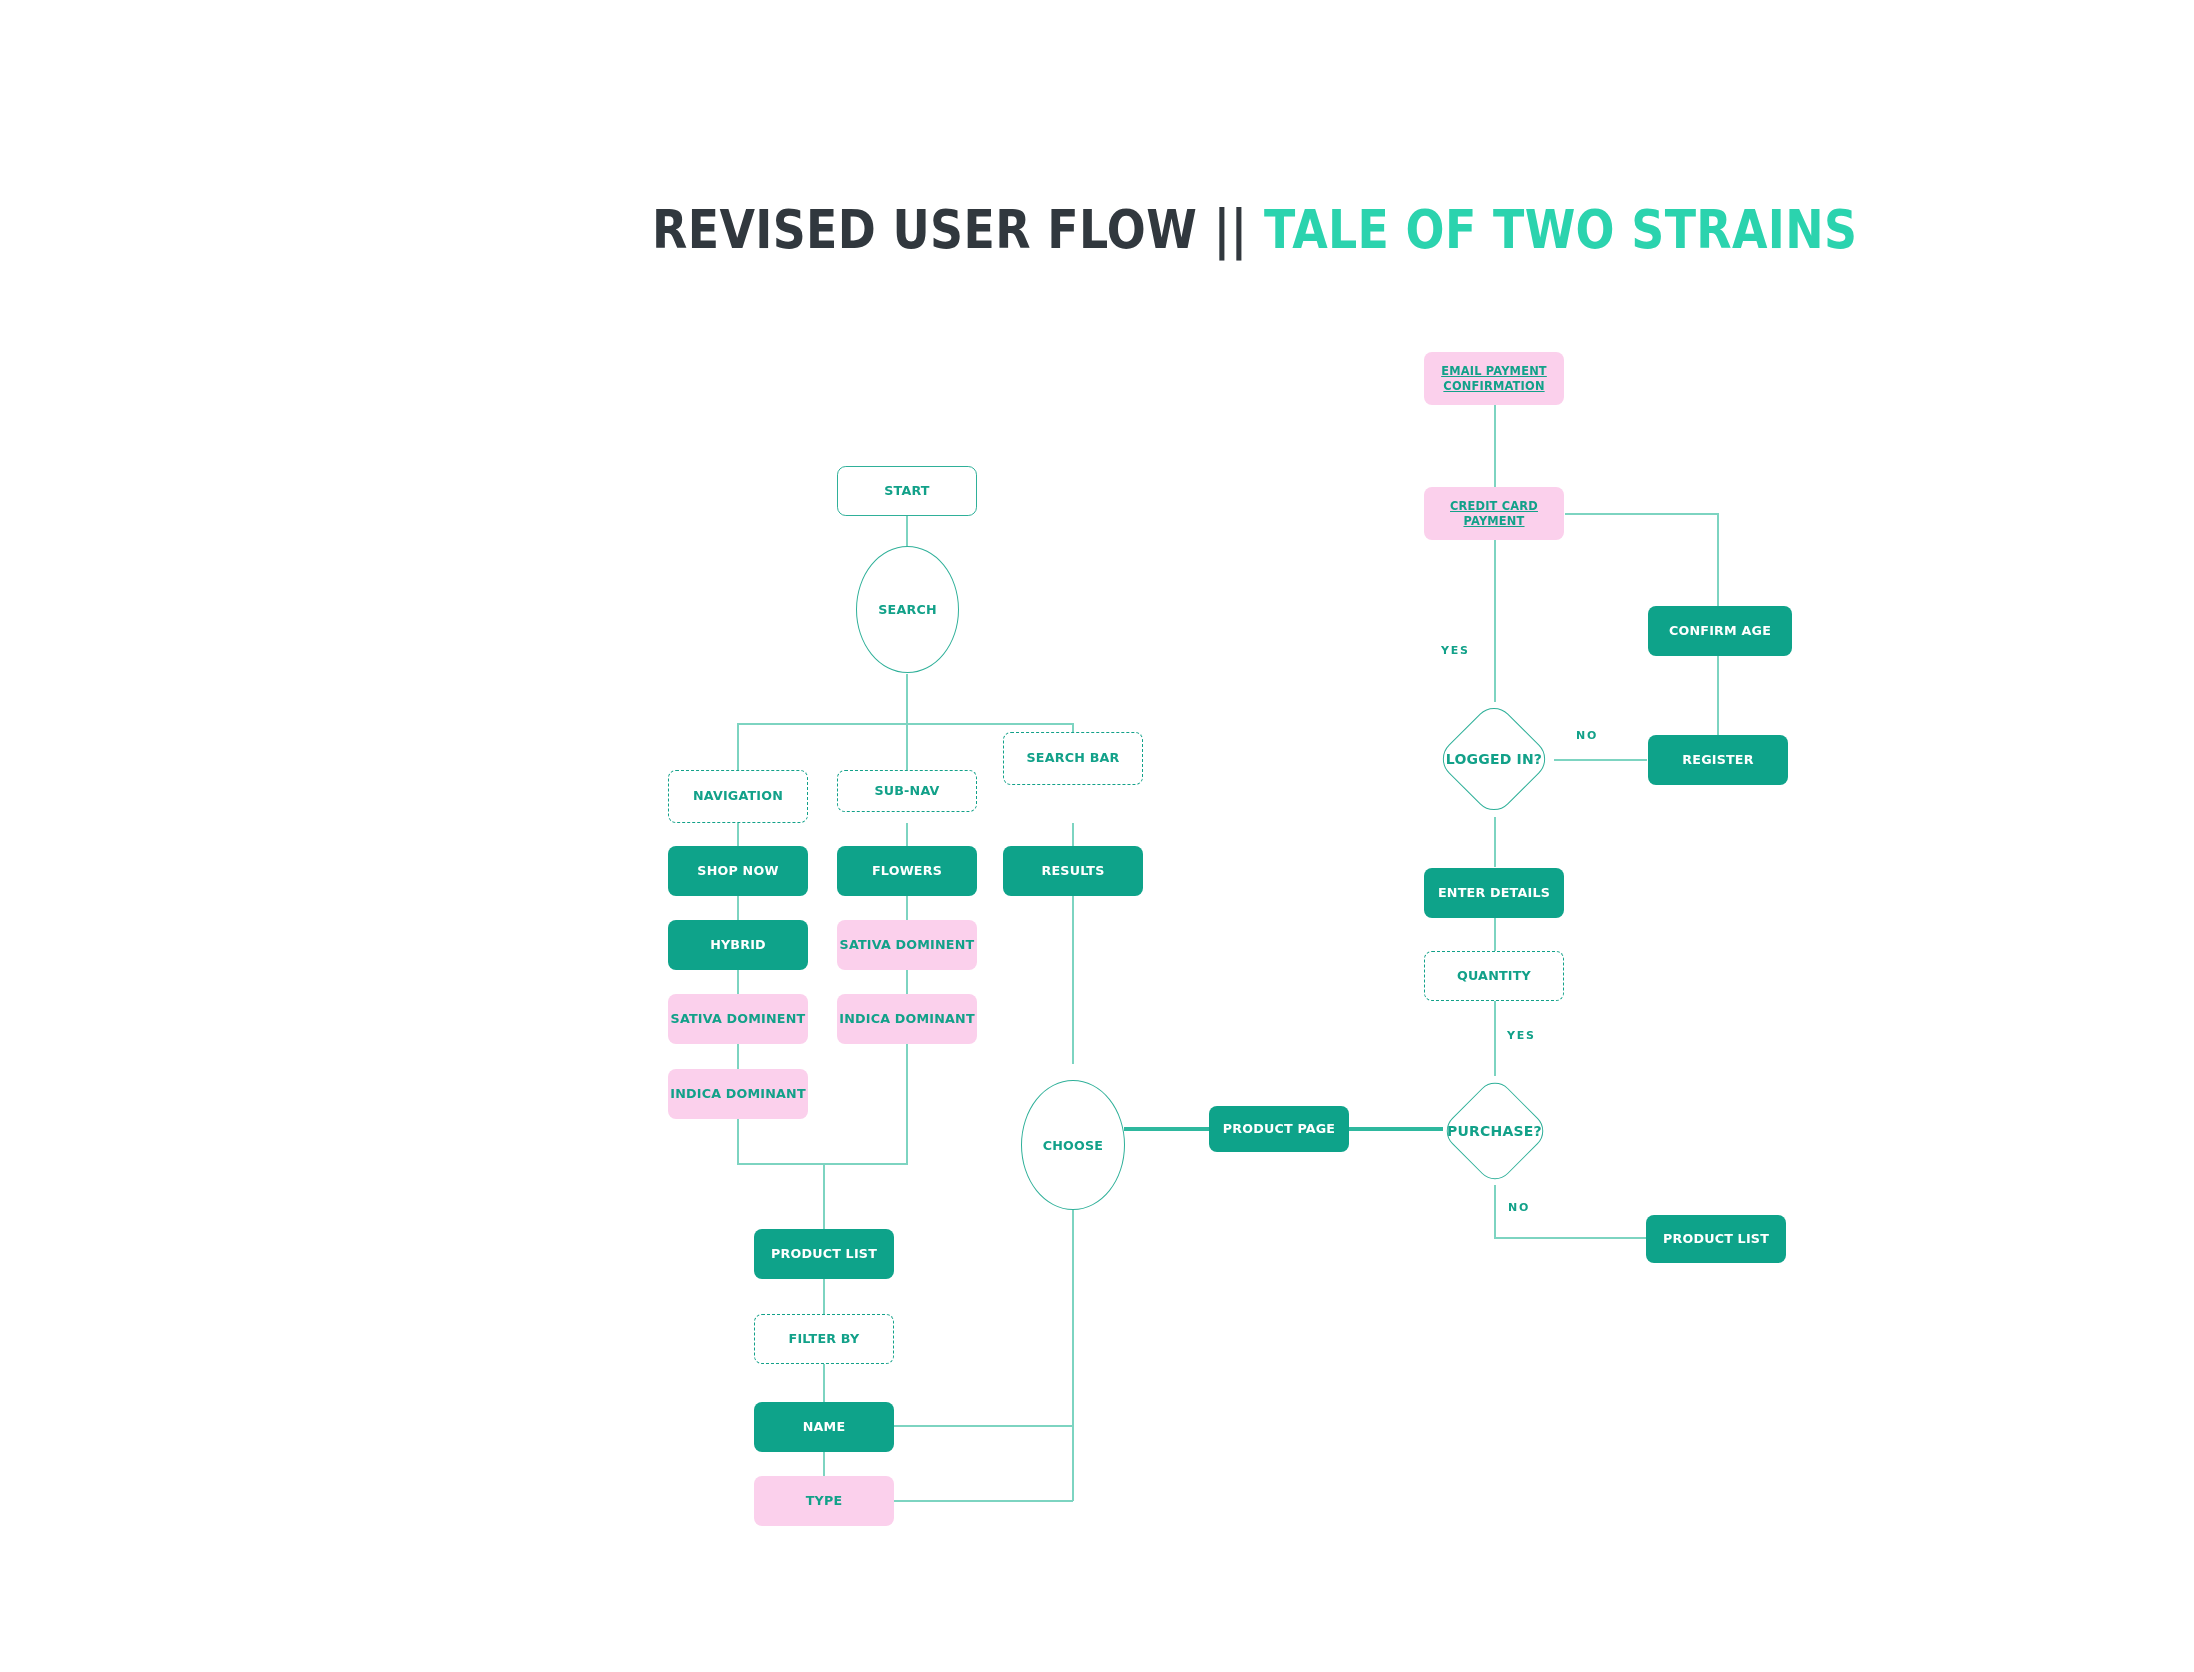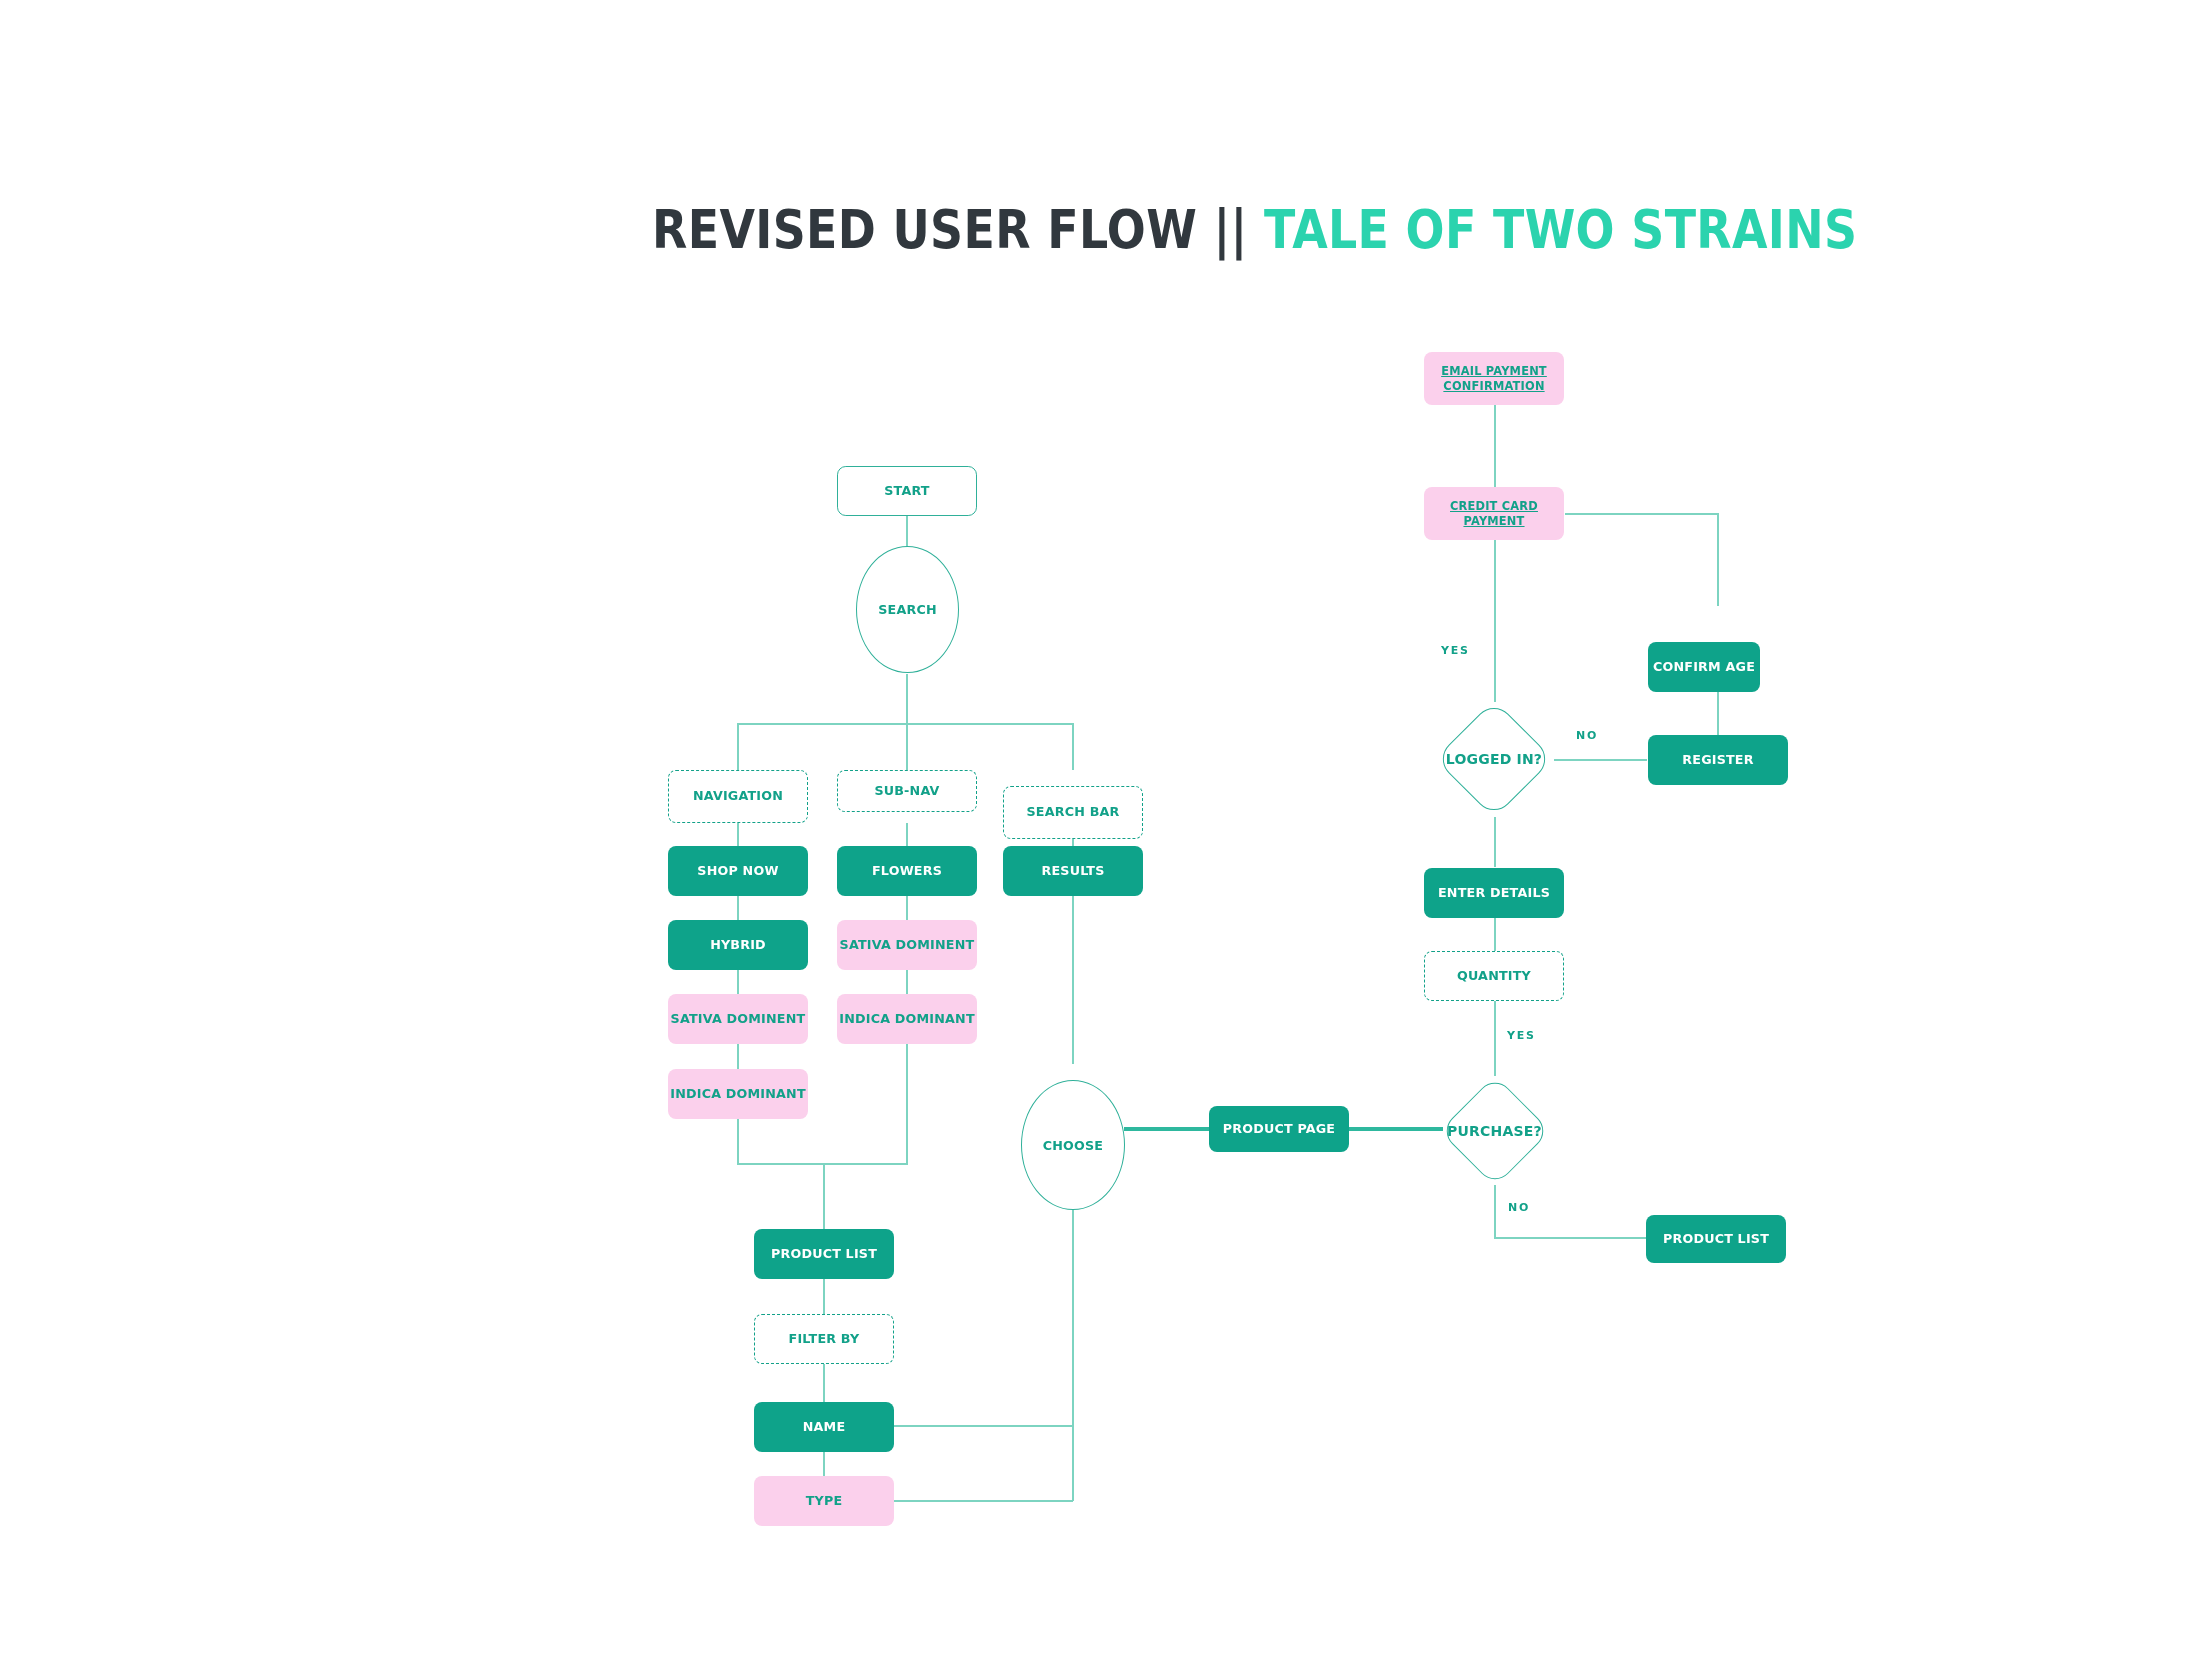--- a/index.html
+++ b/index.html
@@ -107,21 +107,21 @@
   <div class="ellipse" style="left:810px;top:546px;width:103px;height:127px;">
     <span>SEARCH</span>
   </div>
 
   <div class="node dashed" style="left:622px;top:770px;width:140px;height:53px;">
     <span>NAVIGATION</span>
   </div>
   <div class="node dashed" style="left:791px;top:770px;width:140px;height:42px;">
     <span>SUB-NAV</span>
   </div>
-  <div class="node dashed" style="left:957px;top:786px;width:140px;height:53px;">
+  <div class="node dashed" style="left:957px;top:732px;width:140px;height:53px;">
     <span>SEARCH BAR</span>
   </div>
 
   <div class="node green" style="left:622px;top:846px;width:140px;height:50px;">
     <span>SHOP NOW</span>
   </div>
   <div class="node green" style="left:791px;top:846px;width:140px;height:50px;">
     <span>FLOWERS</span>
   </div>
   <div class="node green" style="left:957px;top:846px;width:140px;height:50px;">
@@ -163,21 +163,21 @@
     <span>TYPE</span>
   </div>
 
   <div class="node pink small-text" style="left:1378px;top:352px;width:140px;height:53px;">
     <span>EMAIL PAYMENT CONFIRMATION</span>
   </div>
   <div class="node pink small-text" style="left:1378px;top:487px;width:140px;height:53px;">
     <span>CREDIT CARD PAYMENT</span>
   </div>
 
-  <div class="node green" style="left:1602px;top:642px;width:112px;height:50px;">
+  <div class="node green" style="left:1602px;top:606px;width:144px;height:50px;">
     <span>CONFIRM AGE</span>
   </div>
   <div class="node green" style="left:1602px;top:735px;width:140px;height:50px;">
     <span>REGISTER</span>
   </div>
 
   <div class="diamond" style="left:1389px;top:700px;width:118px;height:118px;">
     <div class="shape" style="width:84px;height:84px;border-radius:20px;"></div>
     <div class="dlabel">LOGGED IN?</div>
   </div>

